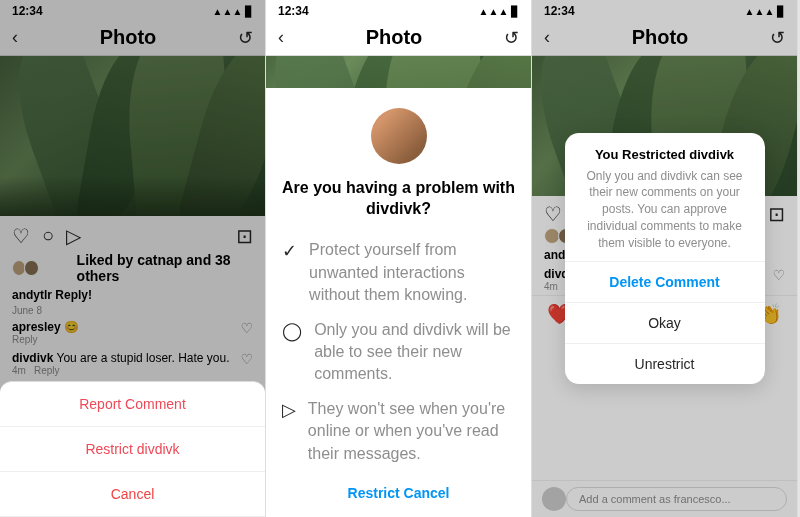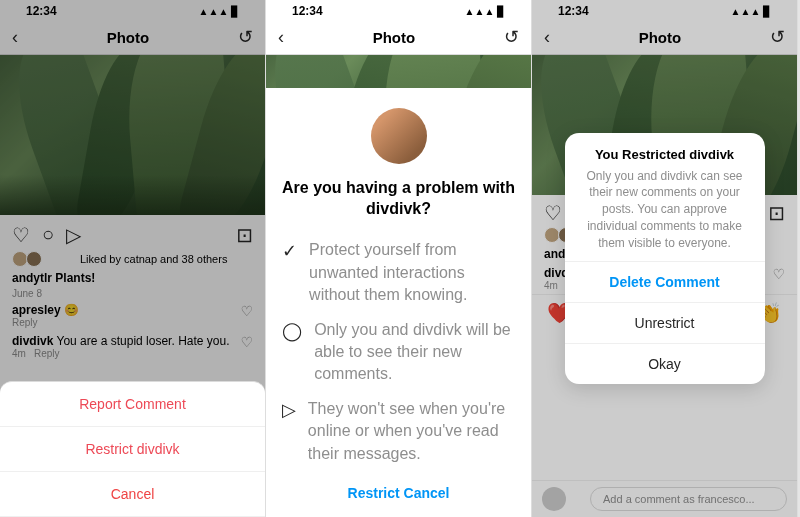--- a/index.html
+++ b/index.html
@@ -21,39 +21,39 @@
       overflow: hidden;
       border-right: 1px solid #ddd;
       position: relative;
     }
 
     
     .status-bar {
       display: flex;
       justify-content: space-between;
       align-items: center;
-      padding: 4px 26px 2px;
+      padding: 4px 12px 2px;
       background: #fff;
       font-size: 11px;
       font-weight: 600;
       height: 20px;
     }
     .status-time { font-size: 12px; font-weight: 700; }
     .status-icons { display: flex; align-items: center; gap: 3px; font-size: 10px; }
 
     
     .nav-bar {
       display: flex;
       align-items: center;
       justify-content: space-between;
       padding: 6px 12px;
       border-bottom: 1px solid #dbdbdb;
       background: #fff;
     }
-    .nav-title { font-size: 15px; font-weight: 600; }
+    .nav-title { font-size: 20px; font-weight: 600; }
     .nav-icon { font-size: 18px; color: #262626; cursor: pointer; }
 
     
     .photo-area {
       width: 100%;
       height: 160px;
       background: linear-gradient(135deg, #4a6741 0%, #6b8c5a 30%, #3d5c38 60%, #2c4a2a 100%);
       position: relative;
       overflow: hidden;
     }
@@ -201,21 +201,21 @@
     .dialog-action.blue { color: #0095f6; font-weight: 600; }
     .dialog-action.normal { color: #262626; }
     .dialog-action:last-child { border-bottom: none; }
 
     
     .comment-input-bar {
       display: flex;
       align-items: center;
       padding: 6px 10px;
       border-top: 1px solid #efefef;
-      gap: 24px;
+      gap: 0;
       position: absolute;
       bottom: 0;
       left: 0;
       right: 0;
       background: #fff;
     }
     .comment-input-avatar {
       width: 24px; height: 24px; border-radius: 50%;
       background: #ccc; flex-shrink: 0;
     }
@@ -272,26 +272,26 @@
       <span class="action-icon">♡</span>
       <span class="action-icon">○</span>
       <span class="action-icon">▷</span>
     </div>
     <span class="bookmark-icon">⊡</span>
   </div>
   <div class="likes-row">
     <div class="likes-avatars">
       <div class="mini-avatar" style="background:#c4a882;"></div>
       <div class="mini-avatar" style="background:#8b7355;margin-left:-6px;"></div>
-      <span style="font-size:11px;font-weight:400;padding-left:34px;">Liked by catnap and 38 others</span>
+      <span style="font-size:14px;font-weight:700;padding-left:34px;">Liked by catnap and 38 others</span>
     </div>
   </div>
   <div class="caption-row">
     <span class="comment-user">andytlr</span>
-    <span>Plants!</span>
+    <span>Reply!</span>
   </div>
   <div class="date-row">June 8</div>
   <div class="comment-row">
     <div>
       <span class="comment-user">apresley</span>
       <span> 😊</span>
       <div class="comment-reply">Reply</div>
     </div>
     <span class="heart-icon">♡</span>
   </div>
@@ -418,16 +418,16 @@
     <div class="comment-input-avatar"></div>
     <div class="comment-input-field" style="font-size:11px;color:#8e8e8e;">Add a comment as francesco...</div>
   </div>
 
   <div class="dialog-overlay"></div>
   <div class="dialog-box">
     <div class="dialog-title">You Restricted divdivk</div>
     <div class="dialog-body">Only you and divdivk can see their new comments on your posts. You can approve individual comments to make them visible to everyone.</div>
     <div class="dialog-divider"></div>
     <div class="dialog-action blue">Delete Comment</div>
+    <div class="dialog-action normal">Okay</div>
     <div class="dialog-action normal">Unrestrict</div>
-    <div class="dialog-action normal">Okay</div>
   </div>
 </div>
 
 </body></html>

